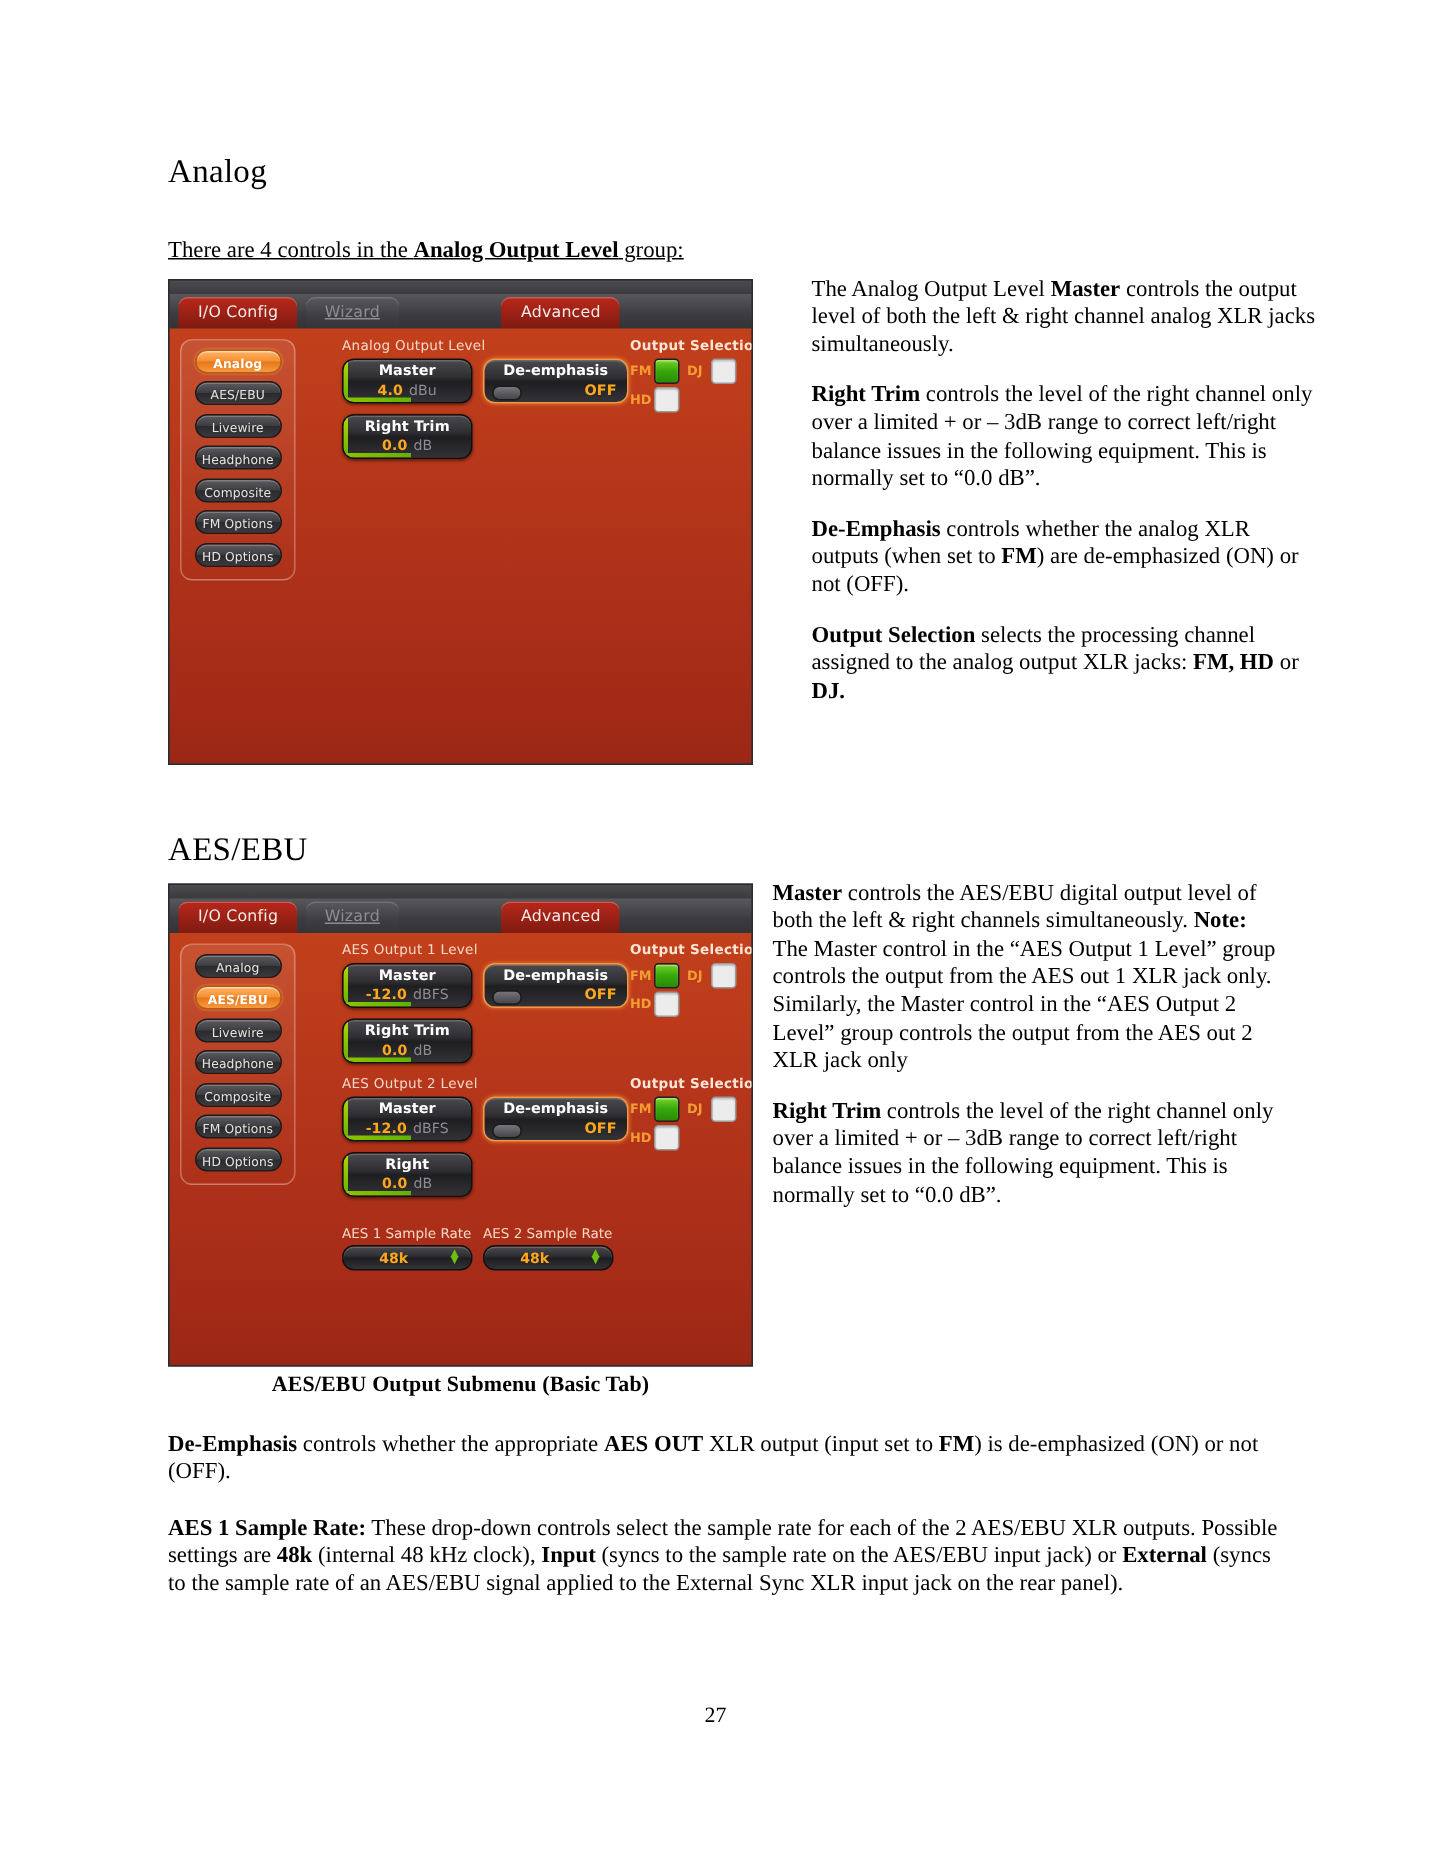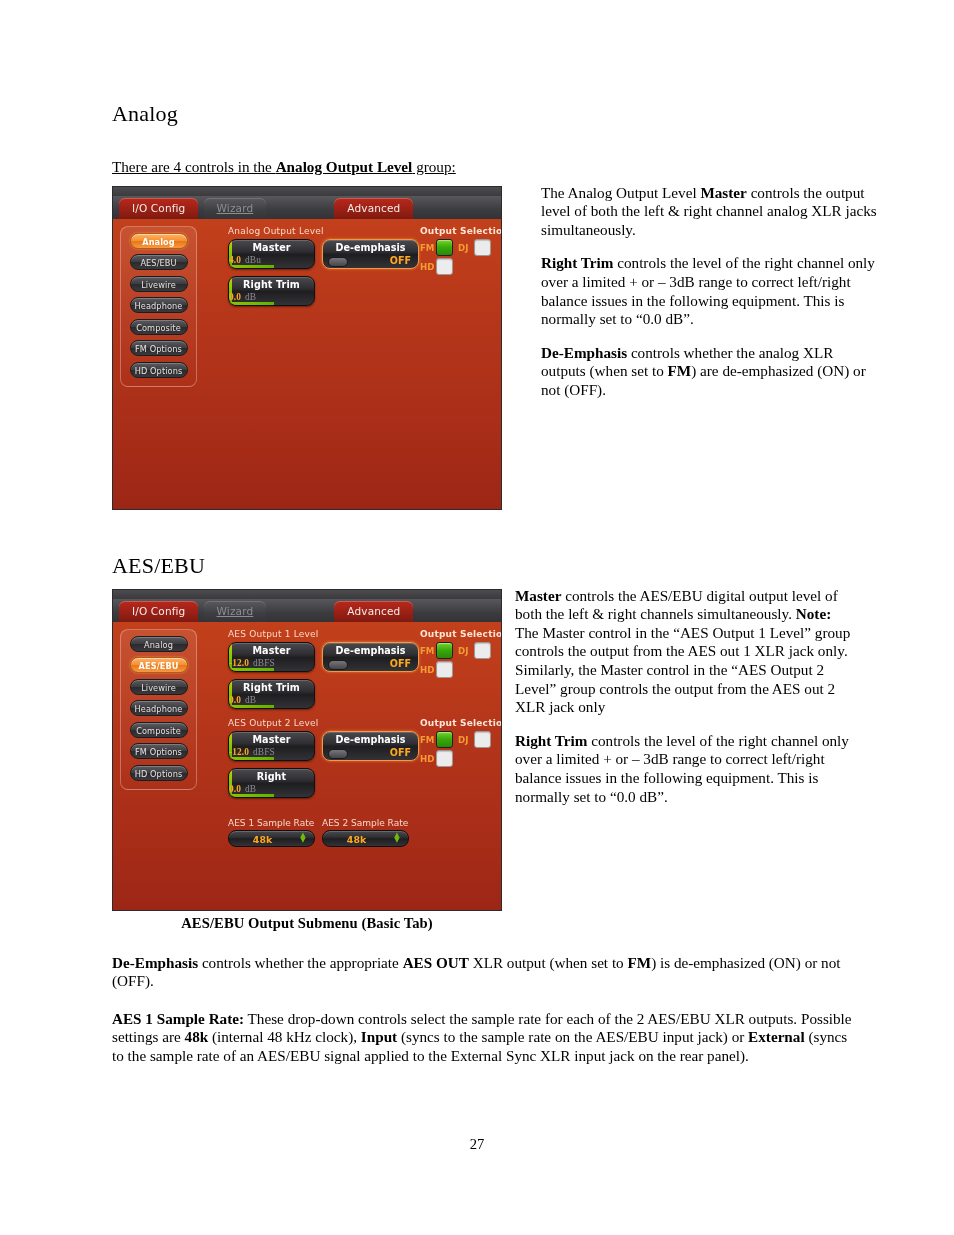--- a/index.html
+++ b/index.html
@@ -192,25 +192,25 @@
     left: 0; right: 0; top: 2px;
     text-align: center;
     font-size: 9.6px;
     color: #ffffff;
     font-weight: bold;
     letter-spacing: .1px;
   }
   .ctrl .ctrl-val {
     position: absolute;
     left: 0; right: 0; top: 15px;
+    text-align: center;
     font-size: 9.4px;
     color: #ffa81e;
     font-weight: bold;
     letter-spacing: .1px;
-    font-family: Liberation Serif, serif;
   }
   .ctrl .ctrl-unit {
     color: #8d8d91;
     font-weight: normal;
     margin-left: 4px;
   }
 
   
   .deemph {
     position: absolute;
@@ -391,20 +391,21 @@
         </div>
 
       </div>
     </div>
 
 
     <div style="position:absolute; left:397px; top:-2px; width:337px;margin-left:32px;">
       <p class="body"><span>The Analog Output Level </span><b>Master</b><span> controls the output level of both the left &amp; right channel analog XLR jacks simultaneously.</span></p>
       <p class="body gap"><b>Right Trim</b><span> controls the level of the right channel only over a limited + or – 3dB range to correct left/right balance issues in the following equipment. This is normally set to “0.0 dB”.</span></p>
       <p class="body gap"><b>De-Emphasis</b><span> controls whether the analog XLR outputs (when set to </span><b>FM</b><span>) are de-emphasized (ON) or not (OFF).</span></p>
+      <p class="body gap"><b>Output Selection</b><span> selects the processing channel assigned to the analog output XLR jacks: </span><b>FM, HD</b><span> or </span><b>DJ.</b></p>
     </div>
 
   </div>
 
   <h1 class="sec-head" style="margin-top:42px;">AES/EBU</h1>
 
 
   <div class="figwrap" style="margin-top:9px;">
 
     <div class="ui">
@@ -519,21 +520,21 @@
 
     <div class="caption" style="width:390px;">AES/EBU Output Submenu (Basic Tab)</div>
 
     <div style="position:absolute; left:403px; top:-2px; width:340px;">
       <p class="body"><b>Master</b><span> controls the AES/EBU digital output level of both the left &amp; right channels simultaneously. </span><b>Note:</b><span> The Master control in the “AES Output 1 Level” group controls the output from the AES out 1 XLR jack only. Similarly, the Master control in the “AES Output 2 Level” group controls the output from the AES out 2 XLR jack only</span></p>
       <p class="body gap"><b>Right Trim</b><span> controls the level of the right channel only over a limited + or – 3dB range to correct left/right balance issues in the following equipment. This is normally set to “0.0 dB”.</span></p>
     </div>
 
   </div>
 
-  <p class="body" style="margin-top:22px;"><b>De-Emphasis</b><span> controls whether the appropriate </span><b>AES OUT</b><span> XLR output (when set to </span><b>FM</b><span>) is de-emphasized (ON) or not (OFF).</span></p>
+  <p class="body" style="margin-top:22px;"><b>De-Emphasis</b><span> controls whether the appropriate </span><b>AES OUT</b><span> XLR output (input set to </span><b>FM</b><span>) is de-emphasized (ON) or not (OFF).</span></p>
 
 
   <p class="body gap" style="margin-top:19px;"><b>AES 1 Sample Rate:</b><span> These drop-down controls select the sample rate for each of the 2 AES/EBU XLR outputs. Possible settings are </span><b>48k</b><span> (internal 48 kHz clock), </span><b>Input</b><span> (syncs to the sample rate on the AES/EBU input jack) or </span><b>External</b><span> (syncs to the sample rate of an AES/EBU signal applied to the External Sync XLR input jack on the rear panel).</span></p>
 
  </div>
 
  <div class="pagenum">27</div>
 </div>
 
 </body></html>

